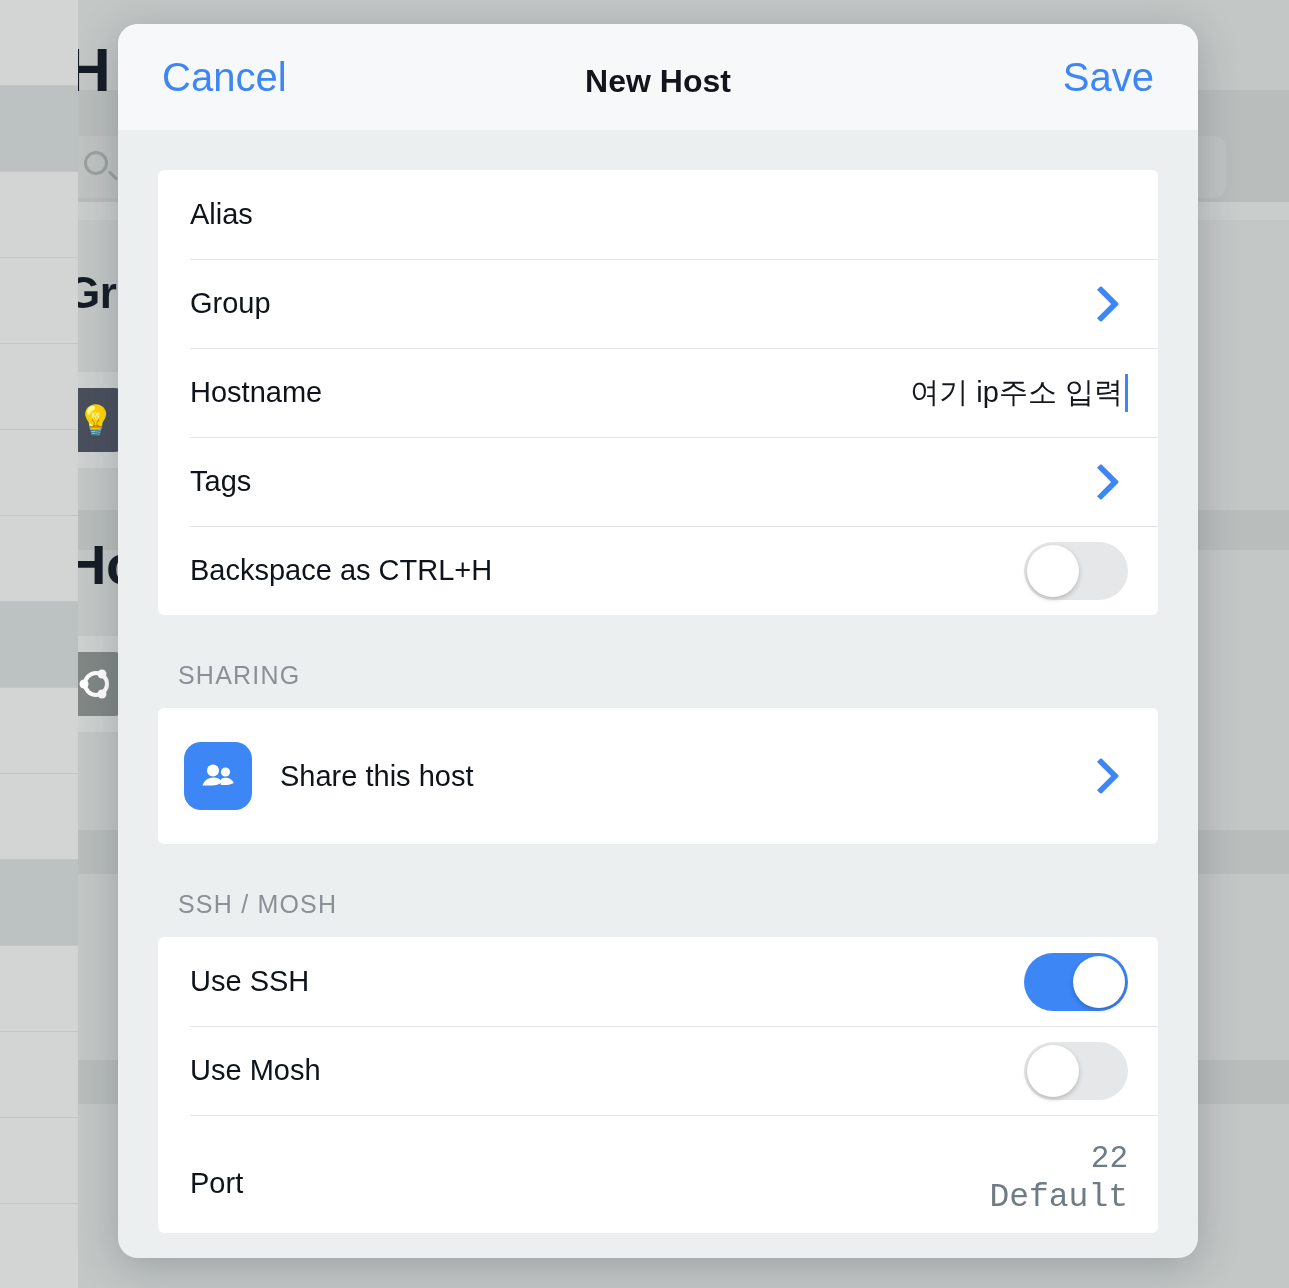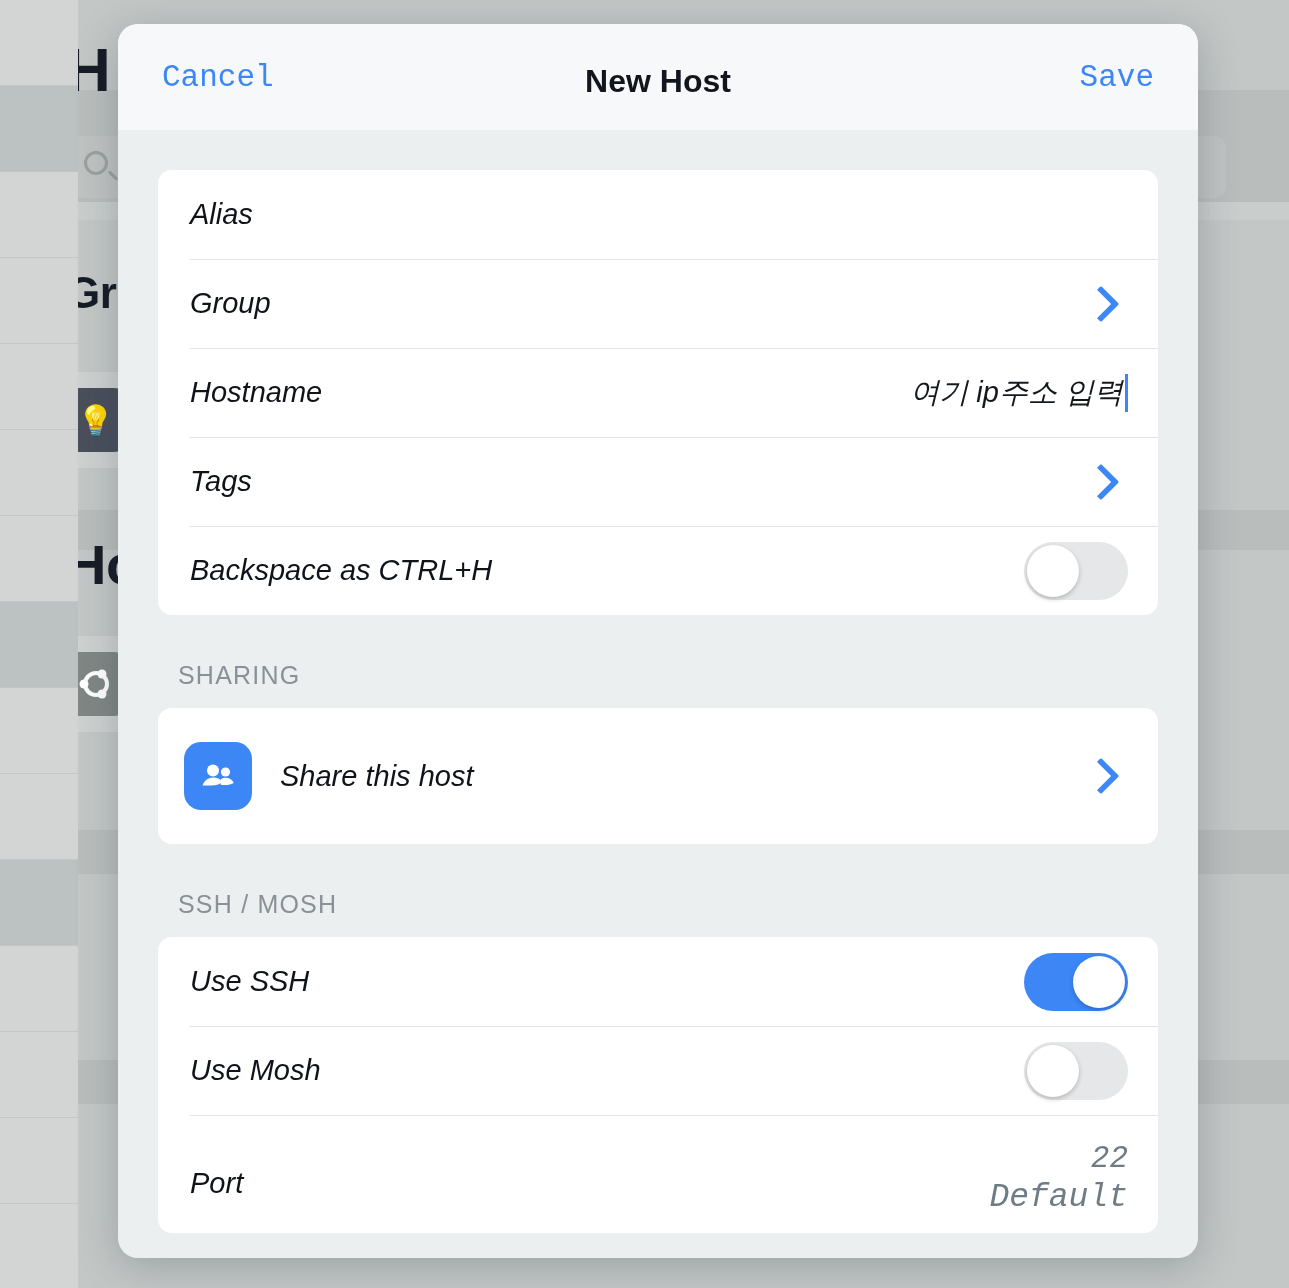--- a/index.html
+++ b/index.html
@@ -88,45 +88,44 @@
     box-shadow: 0 8px 40px rgba(40,50,60,0.26);
   }
   #modal-header {
     position: relative;
     height: 106px;
     background: #f7f8f9;
     display: flex; align-items: center;
     padding: 0 42px;
   }
   #modal-header .btn {
-    font-size: 31px; color: #3d86f5;
+    font-size: 40px; color: #3d86f5;
     background: none; border: none; cursor: pointer;
-    font-family: Liberation Mono, monospace;
+    font-family: Liberation Sans, sans-serif;
     padding: 6px 2px;
   }
   #modal-title {
     position: absolute; left: 0; right: 0; text-align: center;
     font-size: 32px; font-weight: bold; color: #12161c;
     pointer-events: none;
     margin-top: 8px;
   }
   #save-button { margin-left: auto; }
 
   
   #modal-body {
     position: relative;
     height: 1128px;
     padding: 0 40px;
   }
 
   .card {
     background: #ffffff;
-    border-radius: 14px;
+    border-radius: 6px;
     overflow: hidden;
-    font-style: italic;
   }
   .card.first { margin-top: 40px; }
 
   .row {
     position: relative;
     display: flex; align-items: center;
     height: 89px;
     padding: 0 30px 0 32px;
   }
   .row + .row:before {

